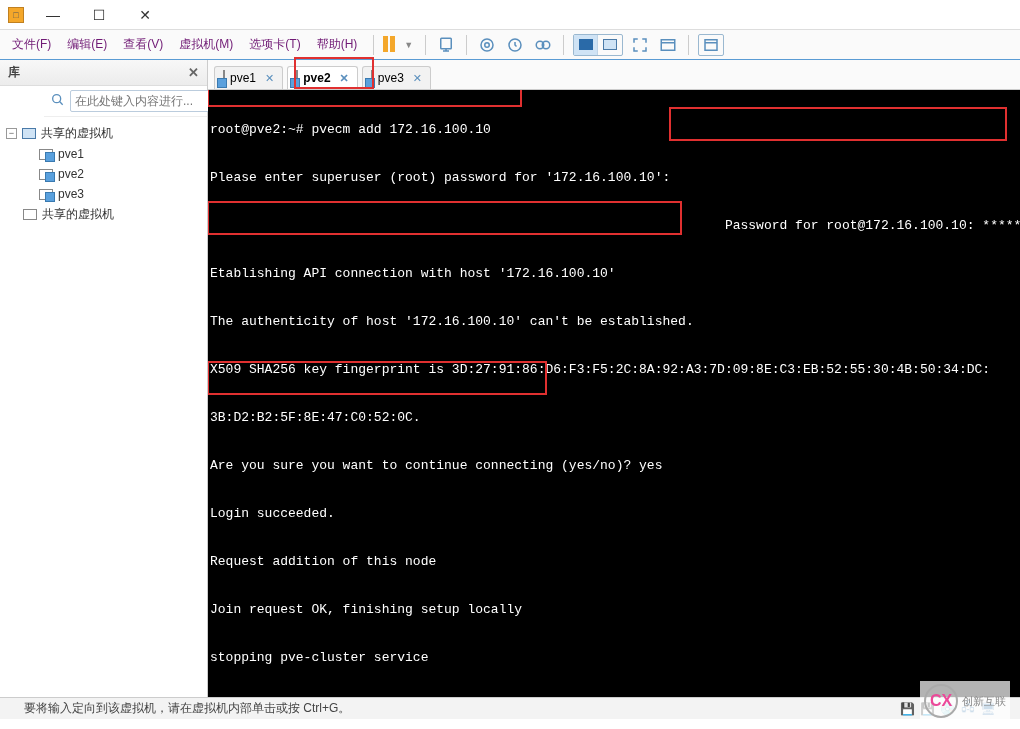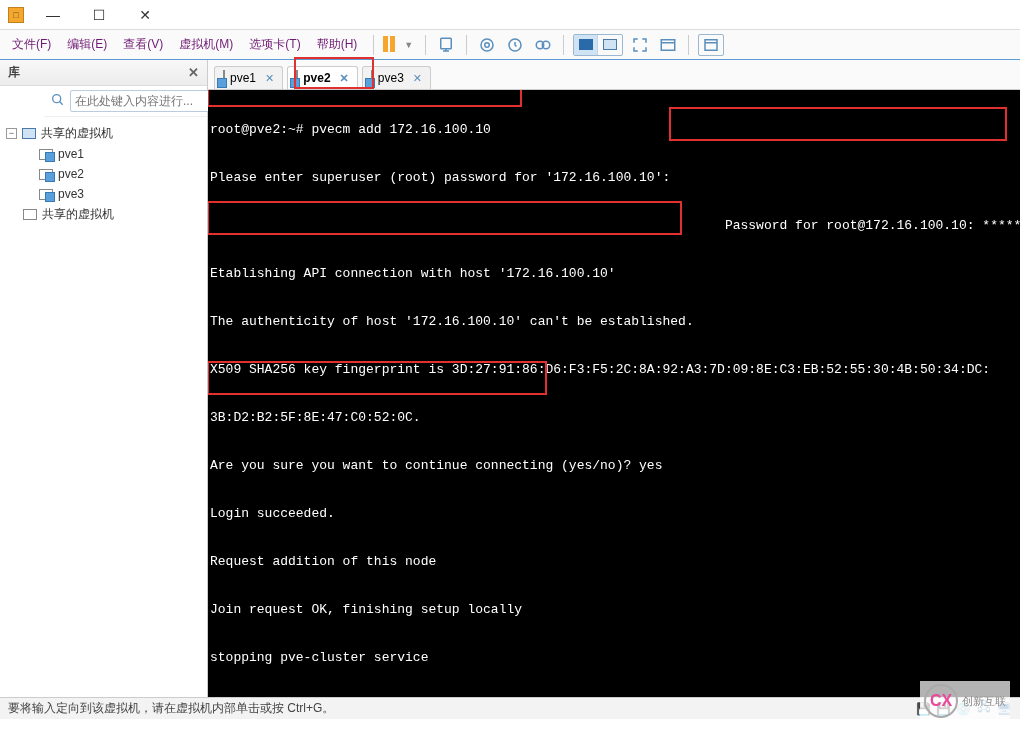--- a/index.html
+++ b/index.html
@@ -39,21 +39,21 @@
 .vm-icon-box::after { content:""; position:absolute; right:-3px; bottom:-3px; width:8px; height:8px; background:#5aa0dd; border:1px solid #3a7ab0; }
 .content { flex:1; display:flex; flex-direction:column; background:#fff; position:relative; }
 .tabs-row { height: 30px; display:flex; align-items:flex-end; padding-left:6px; gap:4px; border-bottom:1px solid #ccc; background:#fafafa; }
 .tab { display:flex; align-items:center; gap:5px; padding:4px 8px; border:1px solid #ccc; border-bottom:none; background:#f2f2f2; border-radius:3px 3px 0 0; position:relative; }
 .tab.active { background:#fff; font-weight:bold; }
 .tab .tab-close { color:#5a8fbd; font-size:11px; margin-left:4px; }
 .tab-highlight-box { position:absolute; border:2px solid #e03030; pointer-events:none; }
 .terminal { flex:1; background:#000; color:#fff; font-family: "Consolas","Courier New",monospace; font-size:13px; line-height:16px; padding: 0; white-space:pre; overflow:hidden; position:relative; }
 .terminal .line { padding-left:2px; }
 .red-box { border:2px solid #e03030; position:absolute; pointer-events:none; }
-.statusbar { height:22px; background:#f3f3f3; border-top:1px solid #ccc; display:flex; align-items:center; padding:0 8px; font-size:12px; color:#444; }
+.statusbar { height:22px; background:#f3f3f3; border-top:1px solid #ccc; display:flex; align-items:center; padding:0 24px; font-size:12px; color:#444; }
 .statusbar .status-icons { margin-left:auto; display:flex; gap:4px; }
 .statusbar .status-icons span { width:16px; height:16px; display:inline-flex; align-items:center; justify-content:center; font-size:12px; color:#5a8fbd; }
 .watermark { position:absolute; right:10px; bottom:8px; width:90px; height:40px; display:flex; align-items:center; justify-content:center; font-size:11px; color:#888; background:rgba(255,255,255,0.7); }
 .watermark .wm-circle { width:34px; height:34px; border:2px solid #aaa; border-radius:50%; display:flex; align-items:center; justify-content:center; font-size:16px; font-weight:bold; color:#ec4899; margin-right:4px; }
 .monitor-icon { width:14px; height:11px; border:1px solid #4a7aa8; background:#cfe3f5; display:inline-block; }
 .shared-icon { width:14px; height:11px; border:1px solid #888; display:inline-block; position:relative; }
 </style>
 </head>
 <body>
 

